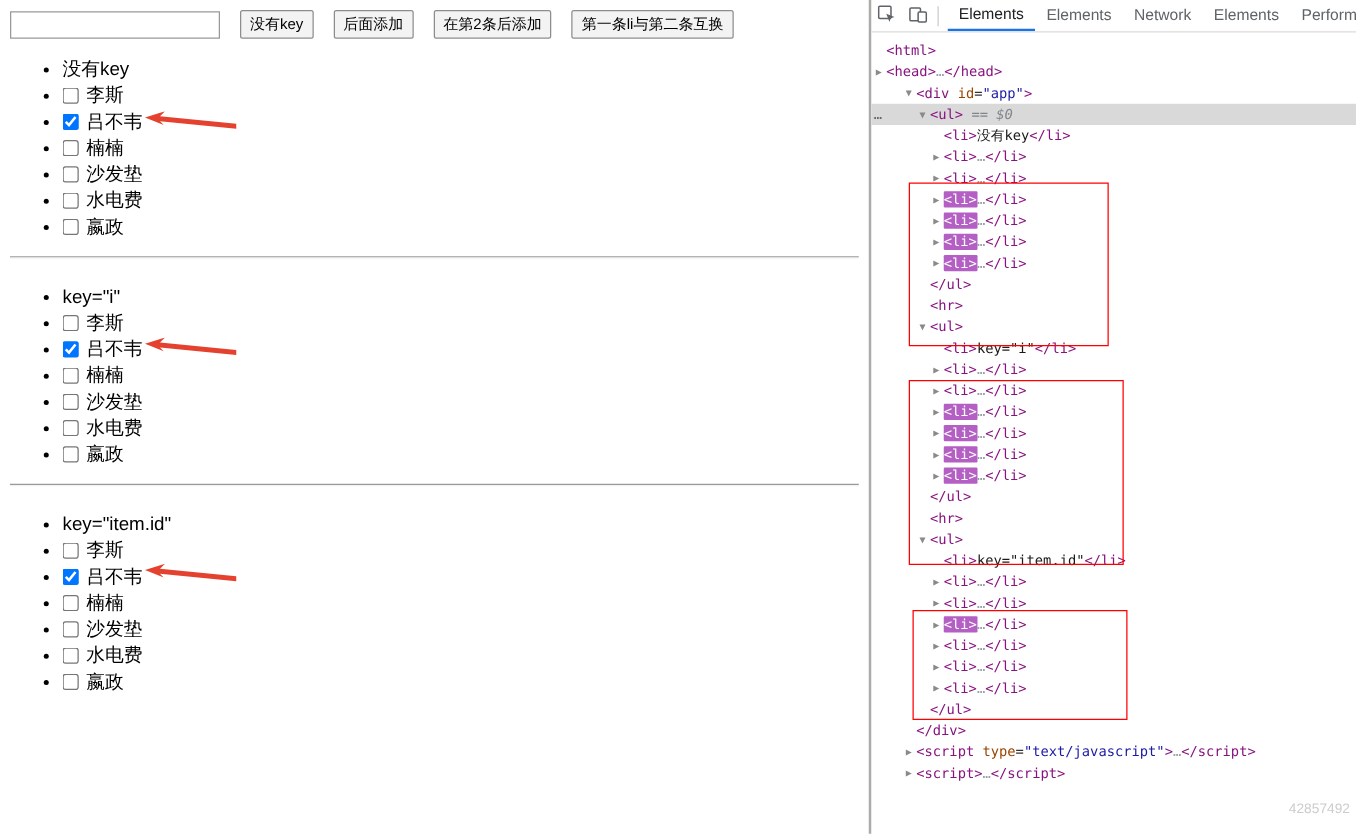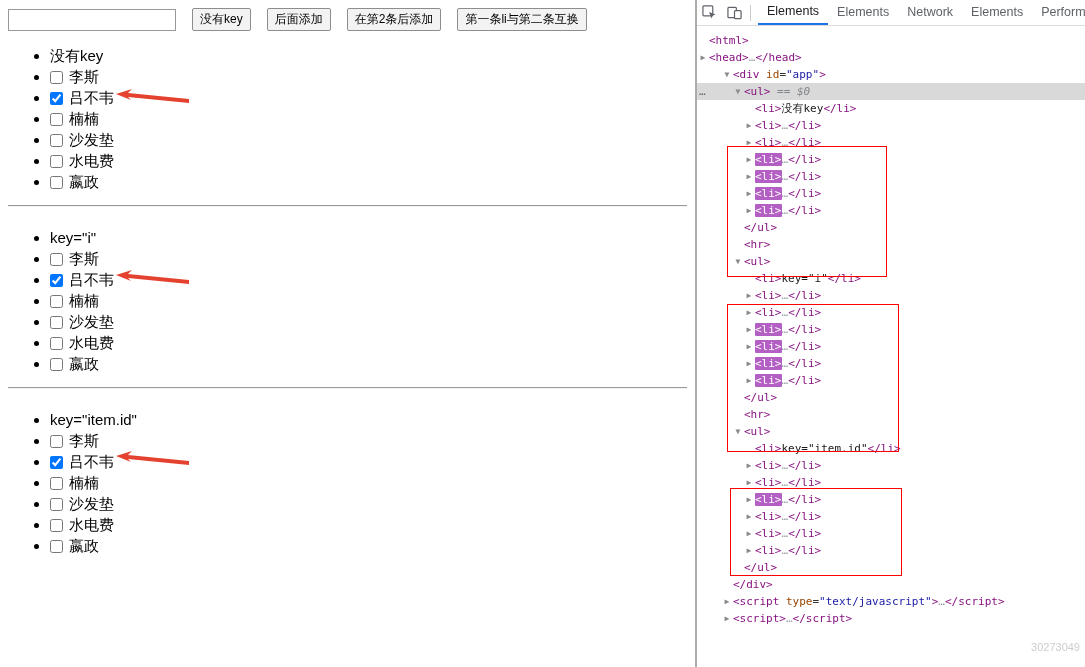--- a/index.html
+++ b/index.html
@@ -170,14 +170,14 @@
       <div class="row" style="padding-left: 35px;"><span class="arr"></span><span class="sg-tag">&lt;/ul&gt;</span></div>
       <div class="row" style="padding-left: 24px;"><span class="arr"></span><span class="sg-tag">&lt;/div&gt;</span></div>
       <div class="row" style="padding-left: 24px;"><span class="arr">▶</span><span class="sg-tag">&lt;script</span><span class="sg-an"> type</span><span class="sg-df">=</span><span class="sg-av">"text/javascript"</span><span class="sg-tag">&gt;</span><span class="sg-gry">…</span><span class="sg-tag">&lt;/script&gt;</span></div>
       <div class="row" style="padding-left: 24px;"><span class="arr">▶</span><span class="sg-tag">&lt;script&gt;</span><span class="sg-gry">…</span><span class="sg-tag">&lt;/script&gt;</span></div>
     </div>
 
   <div class="rbox" id="rbox1"></div>
   <div class="rbox" id="rbox2"></div>
   <div class="rbox" id="rbox3"></div>
 
-  <span class="wm">30273049</span>
+  <span class="wm">42857492</span>
 </div>
 
 </body></html>

